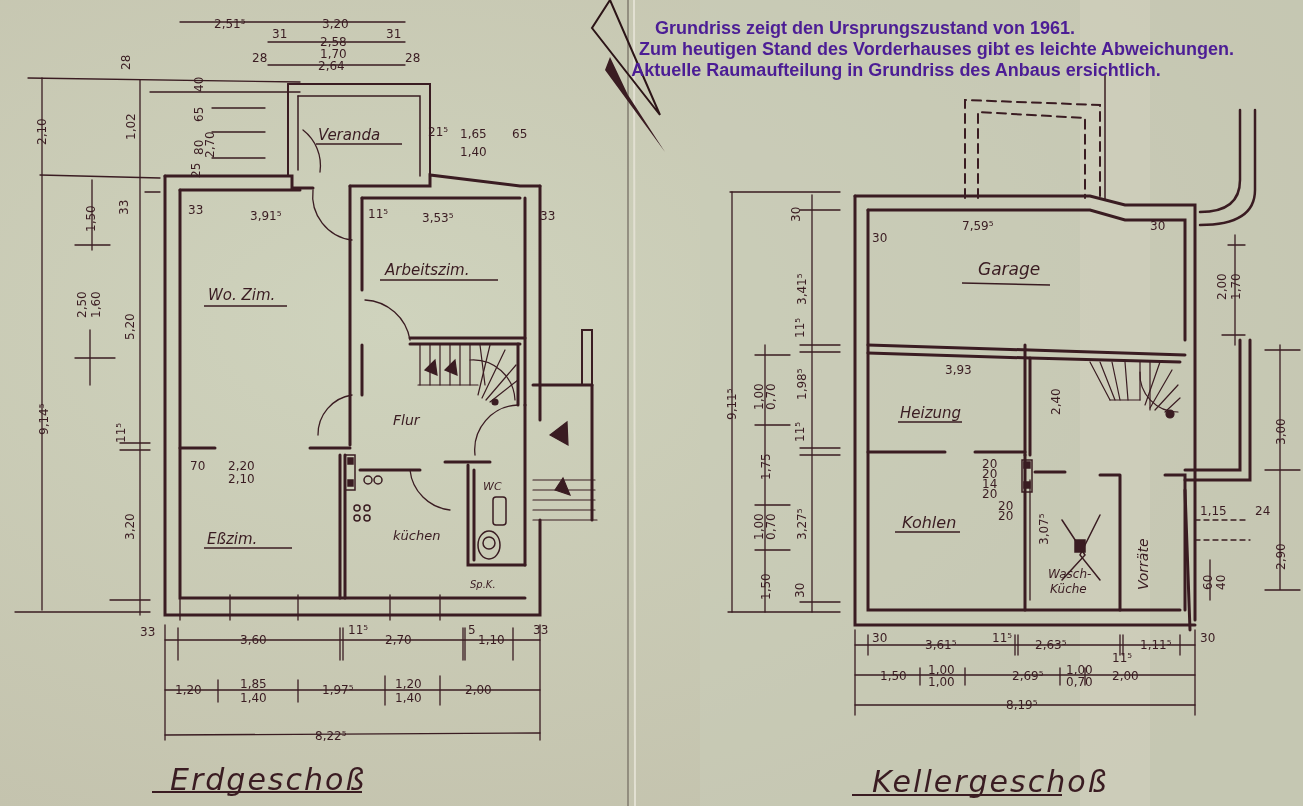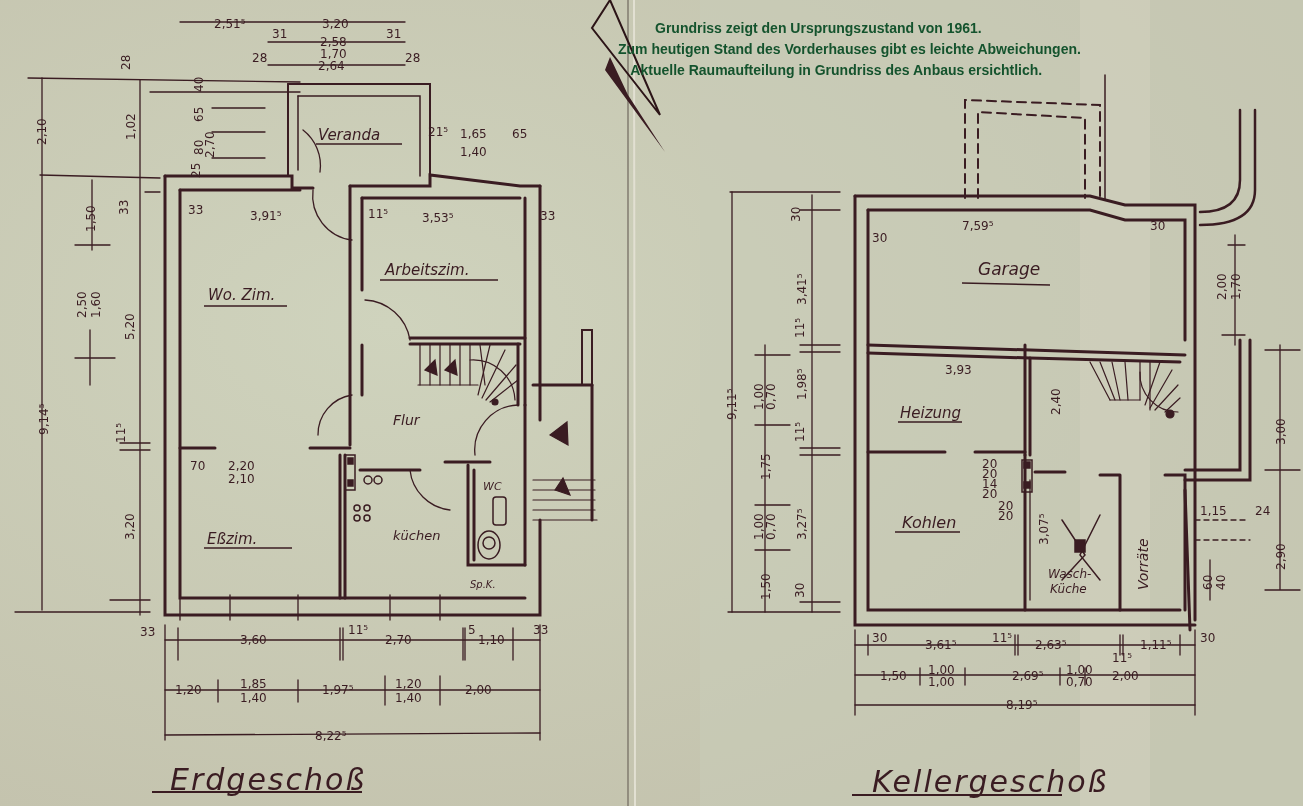--- a/index.html
+++ b/index.html
@@ -1,20 +1,20 @@
 <!DOCTYPE html>
 <html><head>
 <meta charset="utf-8">
 <style>
   html,body{margin:0;padding:0;}
   body{width:1303px;height:806px;overflow:hidden;position:relative;
        background:#c9c9b4;font-family:"DejaVu Sans",sans-serif;}
   #paper{position:absolute;left:0;top:0;width:1303px;height:806px;}
   .note{position:absolute;font-family:"Liberation Sans",sans-serif;font-weight:bold;
-        color:#14532d;font-size:14px;line-height:21px;white-space:nowrap;}
+        color:#4c1d95;font-size:18px;line-height:21px;white-space:nowrap;}
   .lbl{font-family:"DejaVu Sans",sans-serif;fill:#3a1c22;font-style:italic;}
   .dim{font-family:"DejaVu Sans",sans-serif;fill:#3a1c22;font-size:12px;}
   .title{font-family:"DejaVu Sans",sans-serif;fill:#3a1c22;font-style:italic;font-size:30px;letter-spacing:2px;}
 </style>
 </head>
 <body>
 
 <svg id="paper" width="1303" height="806" viewBox="0 0 1303 806">
   <defs>
     <radialGradient id="stain" cx="0.3" cy="0.4" r="0.8">
@@ -342,14 +342,14 @@
     <text class="dim" x="928" y="686" font-size="8">1,00</text>
     <text class="dim" x="1012" y="680" font-size="11">2,69⁵</text>
     <text class="dim" x="1066" y="674" font-size="8">1,00</text>
     <text class="dim" x="1066" y="686" font-size="8">0,70</text>
     <text class="dim" x="1112" y="680" font-size="11">2,00</text>
     <text class="dim" x="1006" y="709" font-size="13">8,19⁵</text>
   </g>
 </svg>
 
 <div class="note" style="left:655px;top:18px;">Grundriss zeigt den Ursprungszustand von 1961.</div>
-<div class="note" style="left:618px;top:39px;">Zum heutigen Stand des Vorderhauses gibt es leichte Abweichungen.</div>
+<div class="note" style="left:639px;top:39px;">Zum heutigen Stand des Vorderhauses gibt es leichte Abweichungen.</div>
 <div class="note" style="left:627px;top:60px;white-space:pre;"> Aktuelle Raumaufteilung in Grundriss des Anbaus ersichtlich.</div>
 
 </body></html>

